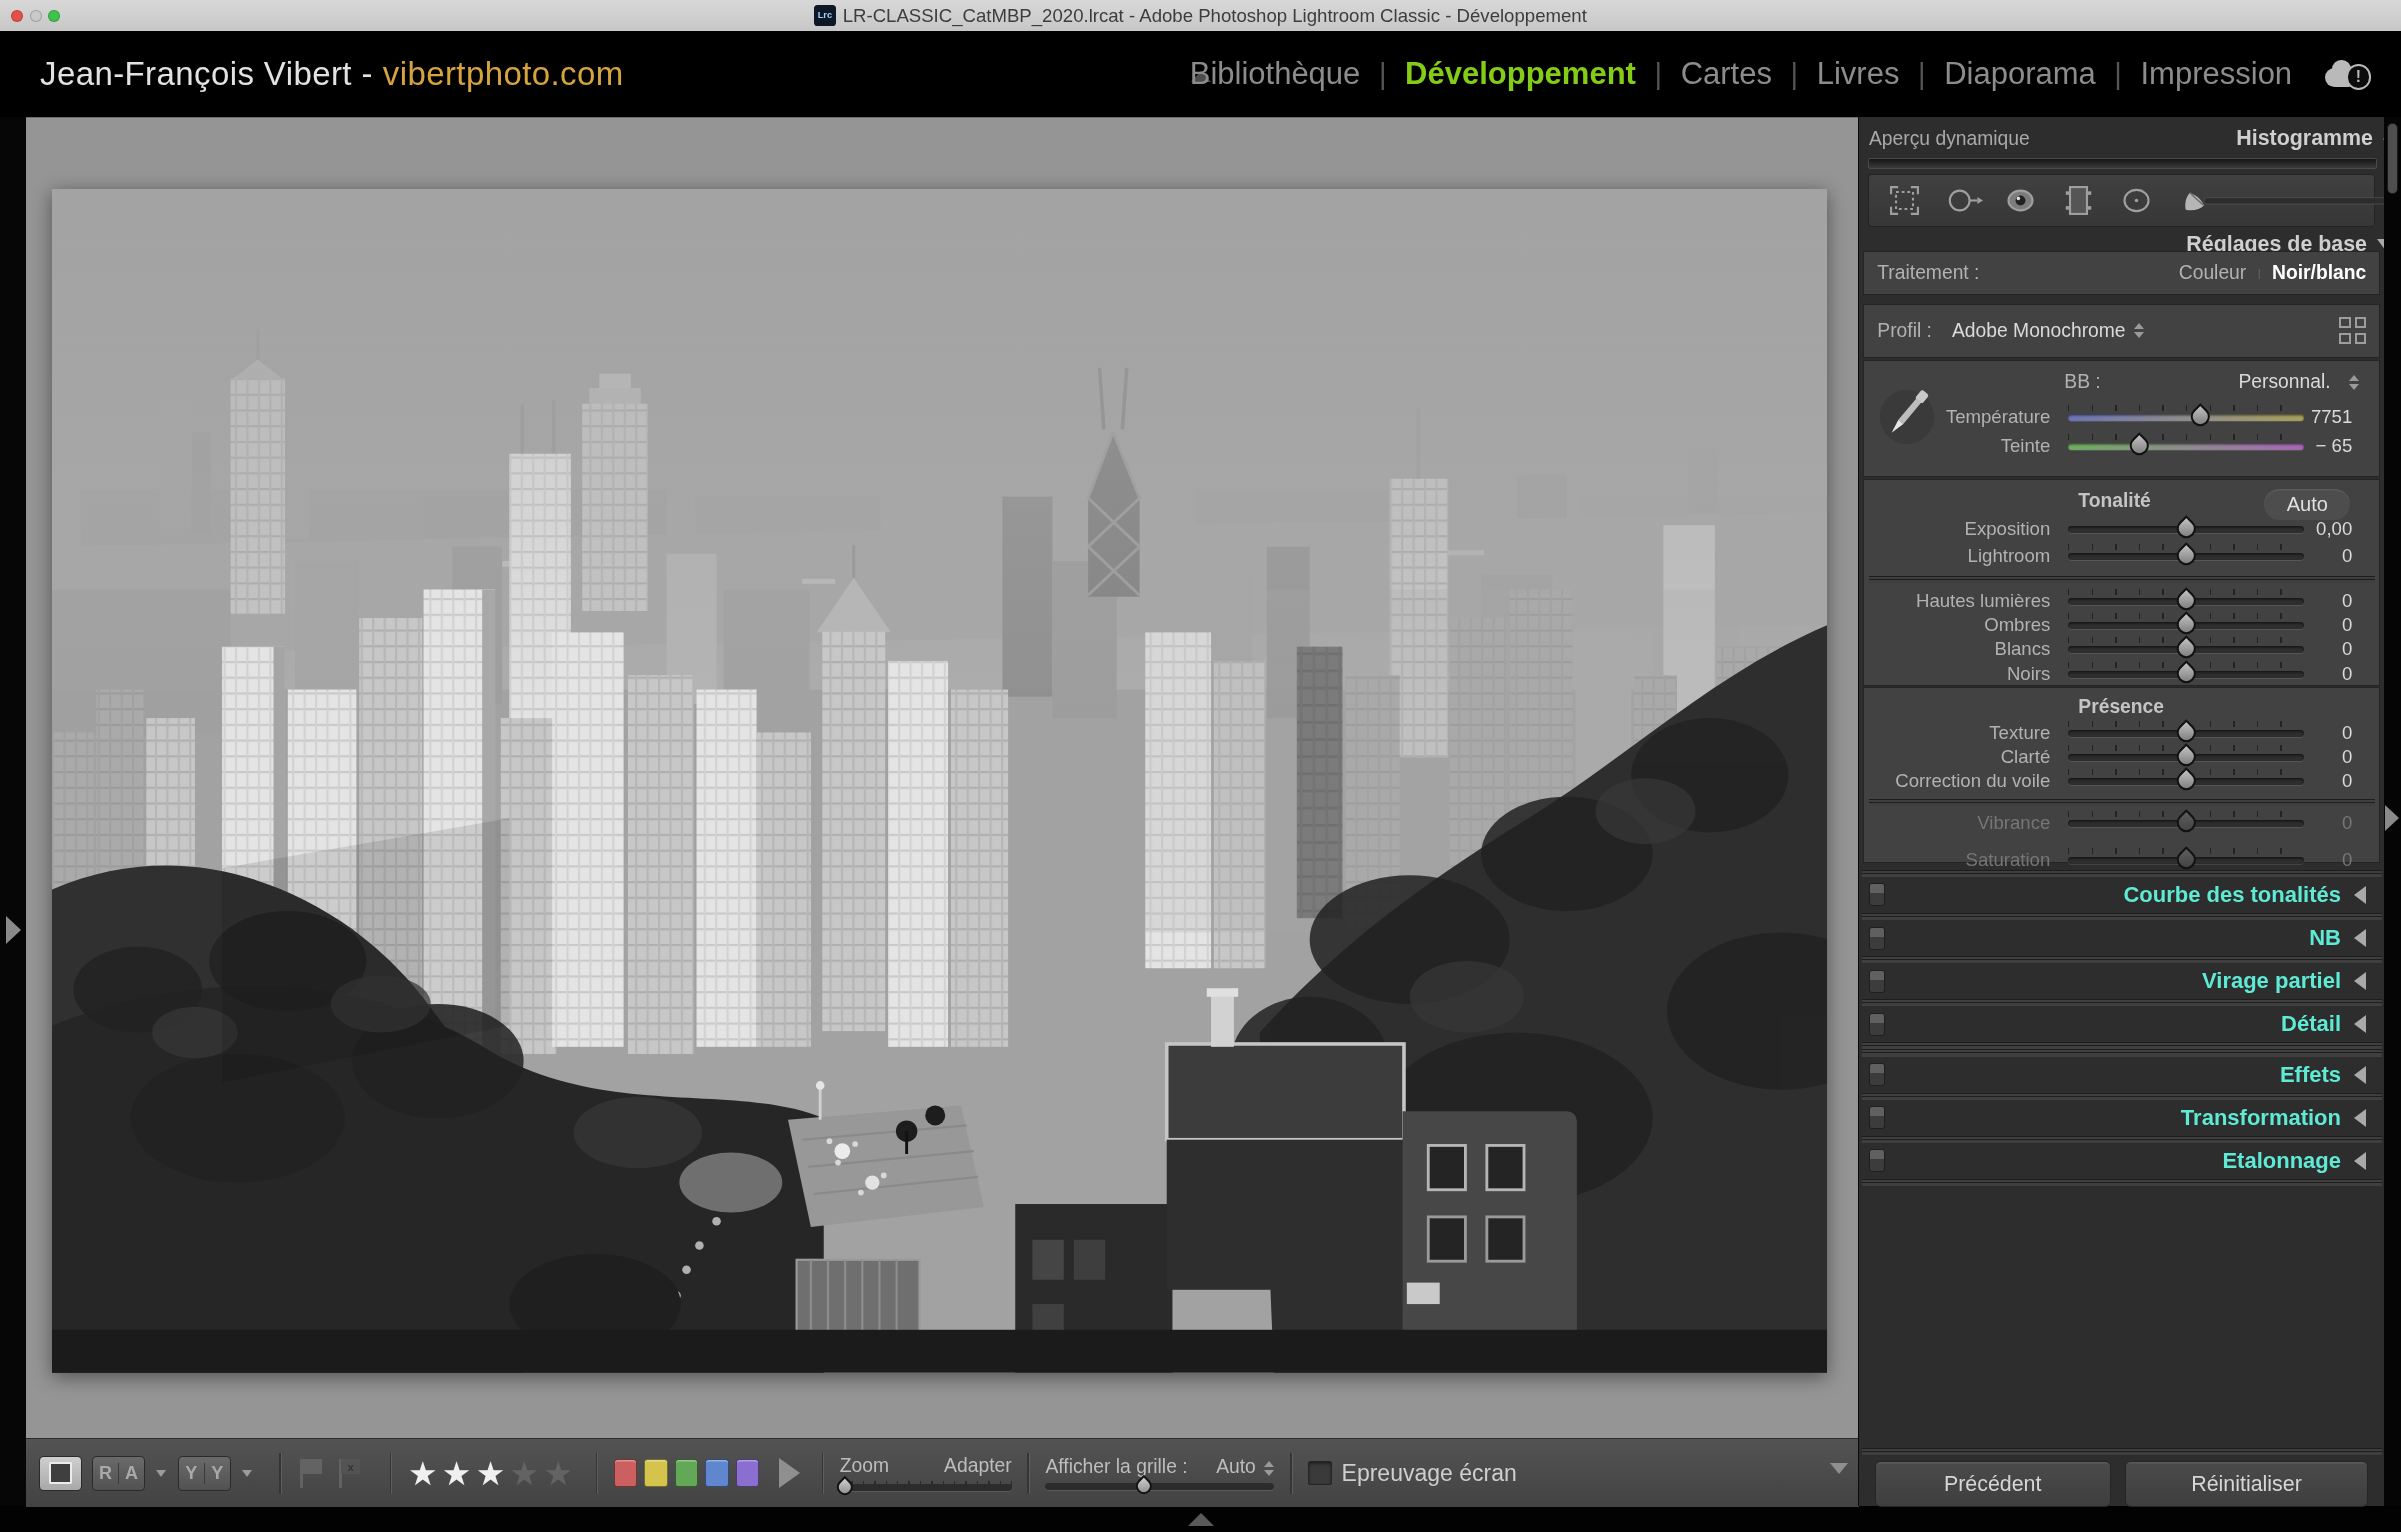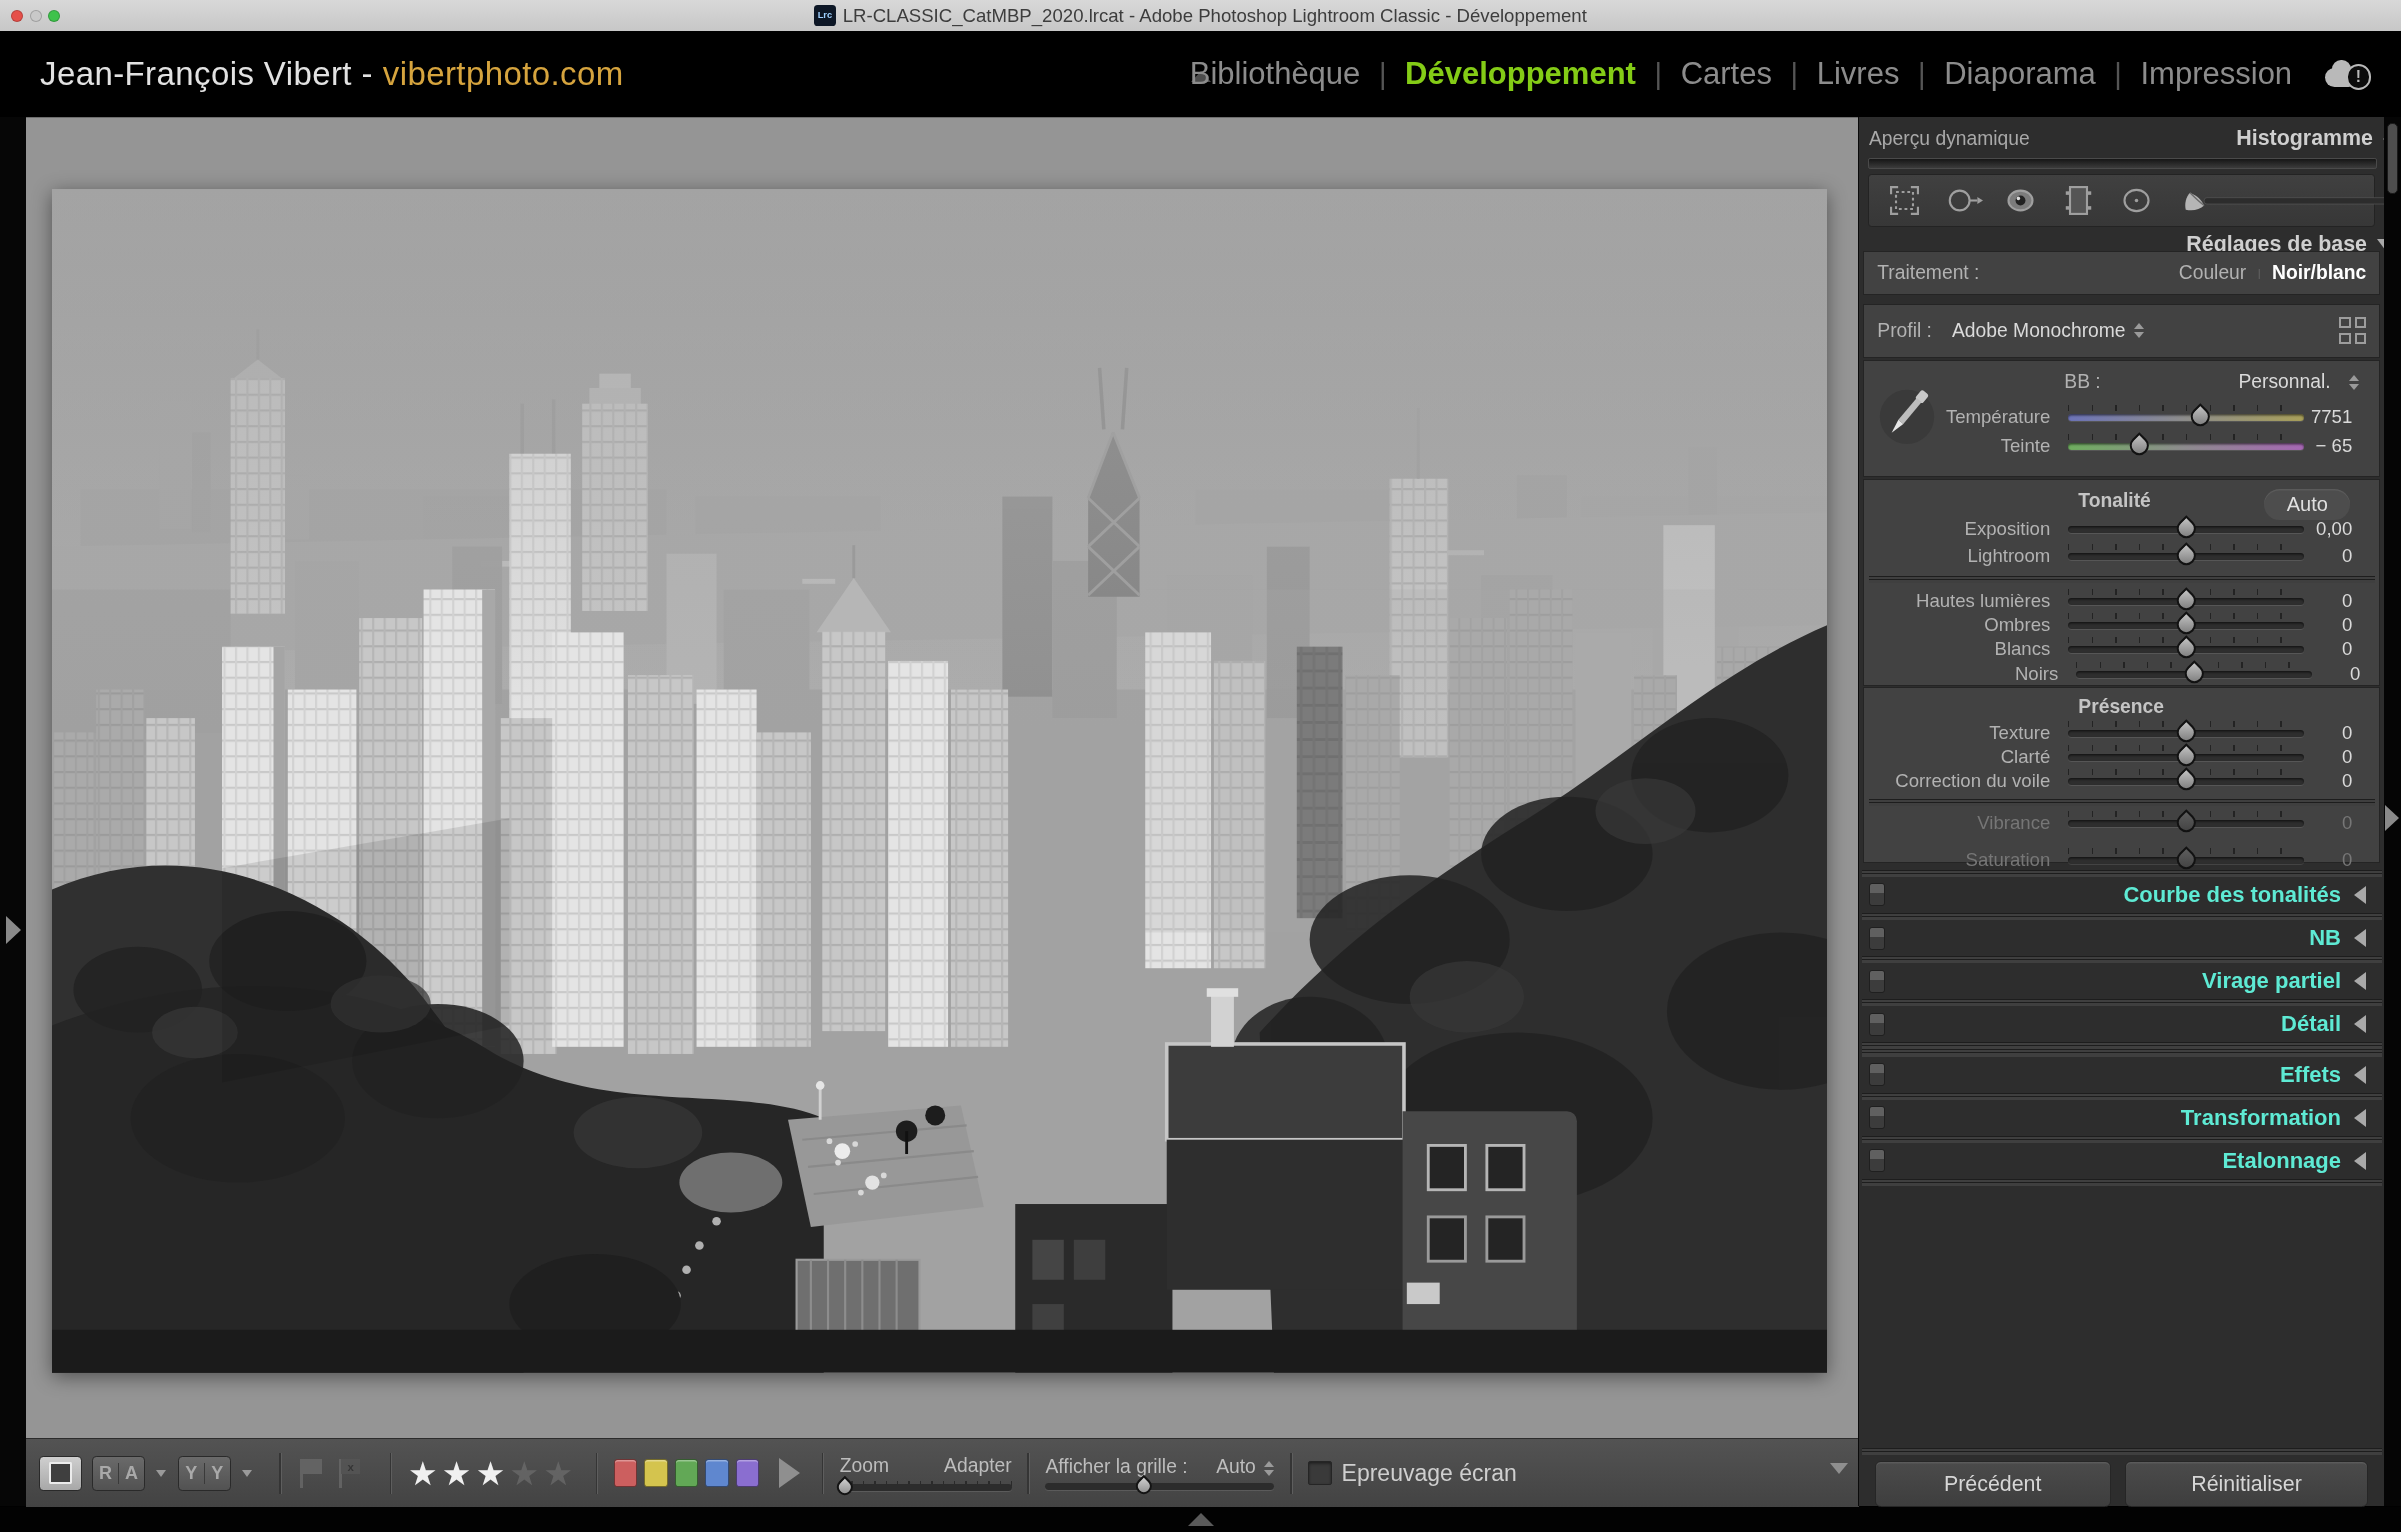--- a/index.html
+++ b/index.html
@@ -636,21 +636,21 @@
         <span class="sval">0</span>
       </div>
       <div class="srow" style="top:157px;">
         <span class="slbl">Blancs</span>
         <div class="ticks"></div>
         <div class="track">
             <div class="knob" style="left: 50%;"></div>
           </div>
         <span class="sval">0</span>
       </div>
-      <div class="srow" style="top:182px;margin-left:8px;">
+      <div class="srow" style="top:182px;">
         <span class="slbl">Noirs</span>
         <div class="ticks"></div>
         <div class="track">
             <div class="knob" style="left: 50%;"></div>
           </div>
         <span class="sval">0</span>
       </div>
     </div>
 
     <div class="block" style="top:570px;height:176px;">

